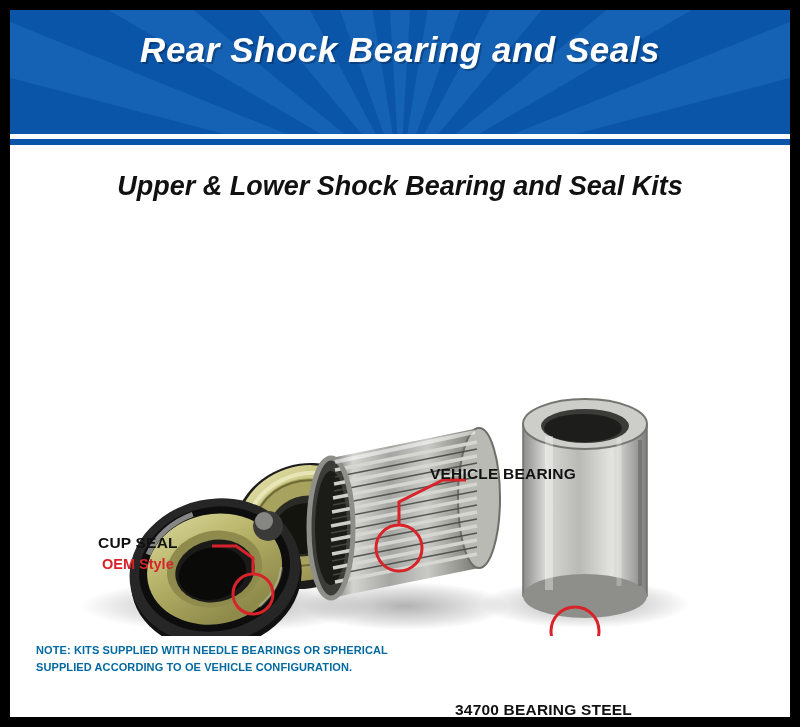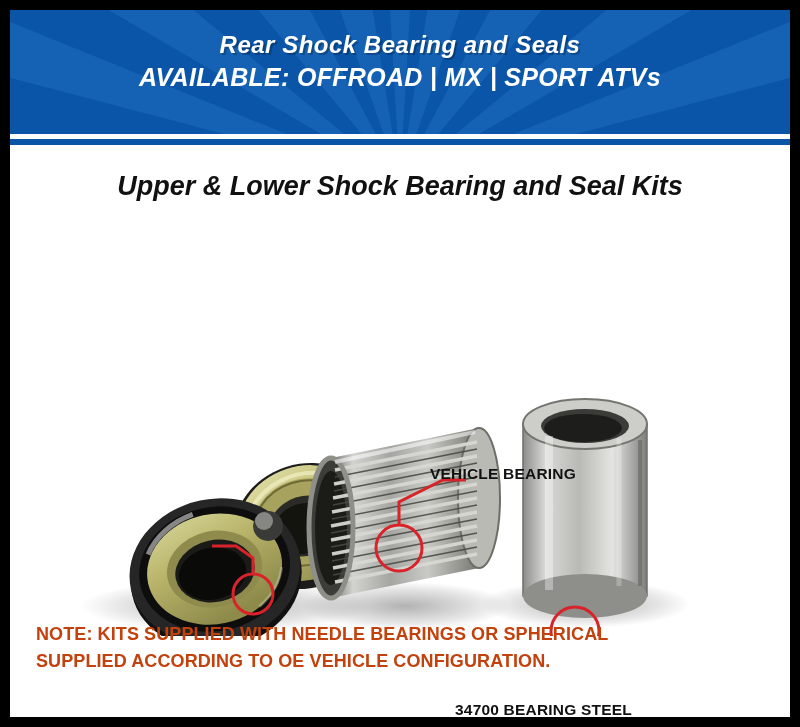--- a/index.html
+++ b/index.html
@@ -40,21 +40,21 @@
     opacity: 0.55;
   }
   .header-inner {
     position: relative;
     z-index: 2;
     text-align: center;
     padding-top: 22px;
   }
   .title-main {
     color: #ffffff;
-    font-size: 24px;
+    font-size: 35px;
     font-weight: bold;
     font-style: italic;
     letter-spacing: 0.5px;
     line-height: 1.05;
     text-shadow: 2px 2px 0 rgba(0,0,0,0.25);
   }
   .title-sub {
     color: #ffffff;
     font-size: 25px;
     font-weight: bold;
@@ -122,23 +122,23 @@
 
   #callout-needle { left: 420px; top: 258px; }
   #callout-cup    { left: 88px;  top: 327px; }
   #callout-steel  { left: 445px; top: 494px; }
 
   
   .note {
     position: absolute;
     left: 26px;
     bottom: 42px;
-    font-size: 18px;
-    font-weight: bold;
-    color: #c2410c;
+    font-size: 11px;
+    font-weight: bold;
+    color: #0369a1;
     line-height: 1.5;
     letter-spacing: 0.1px;
   }
 </style>
 </head>
 <body>
 
 <div class="poster">
 
   <div class="header">
@@ -150,21 +150,20 @@
         <polygon points="450,340 200,40 275,10"></polygon>
         <polygon points="450,340 625,10 700,40"></polygon>
         <polygon points="450,340 90,130 140,85"></polygon>
         <polygon points="450,340 760,85 810,130"></polygon>
         <polygon points="450,340 30,230 55,180"></polygon>
         <polygon points="450,340 845,180 870,230"></polygon>
       </g>
     </svg>
     <div class="header-inner">
       <div class="title-main">Rear Shock Bearing and Seals</div>
-      <div class="title-sub">AVAILABLE: OFFROAD | MX | SPORT ATVs</div>
     </div>
   </div>
   <div class="header-rule"></div>
   <div class="header-rule2"></div>
 
   <div class="subtitle">Upper &amp; Lower Shock Bearing and Seal Kits</div>
 
   <div class="stage">
 
     <svg class="product-svg" viewBox="0 0 780 430">
@@ -295,20 +294,24 @@
       <circle cx="243" cy="388" r="20" fill="none" stroke="#d8232a" stroke-width="3"></circle>
       <path d="M 243,368 L 243,352 L 226,340 L 202,340" fill="none" stroke="#d8232a" stroke-width="3"></path>
 
       <circle cx="565" cy="425" r="24" fill="none" stroke="#d8232a" stroke-width="3"></circle>
     </svg>
 
     <div class="callout center" id="callout-needle">
       <div class="lab">VEHICLE BEARING</div>
     </div>
 
+    <div class="callout center" id="callout-cup">
+      <div class="lab">CUP SEAL</div>
+      <div class="sub">OEM Style</div>
+    </div>
 
     <div class="callout center" id="callout-steel">
       <div class="lab">34700 BEARING STEEL</div>
       <div class="sub">Hardened and</div>
 
     </div>
   </div>
 
   <div class="note">
     <div>NOTE: KITS SUPPLIED WITH NEEDLE BEARINGS OR SPHERICAL</div>

